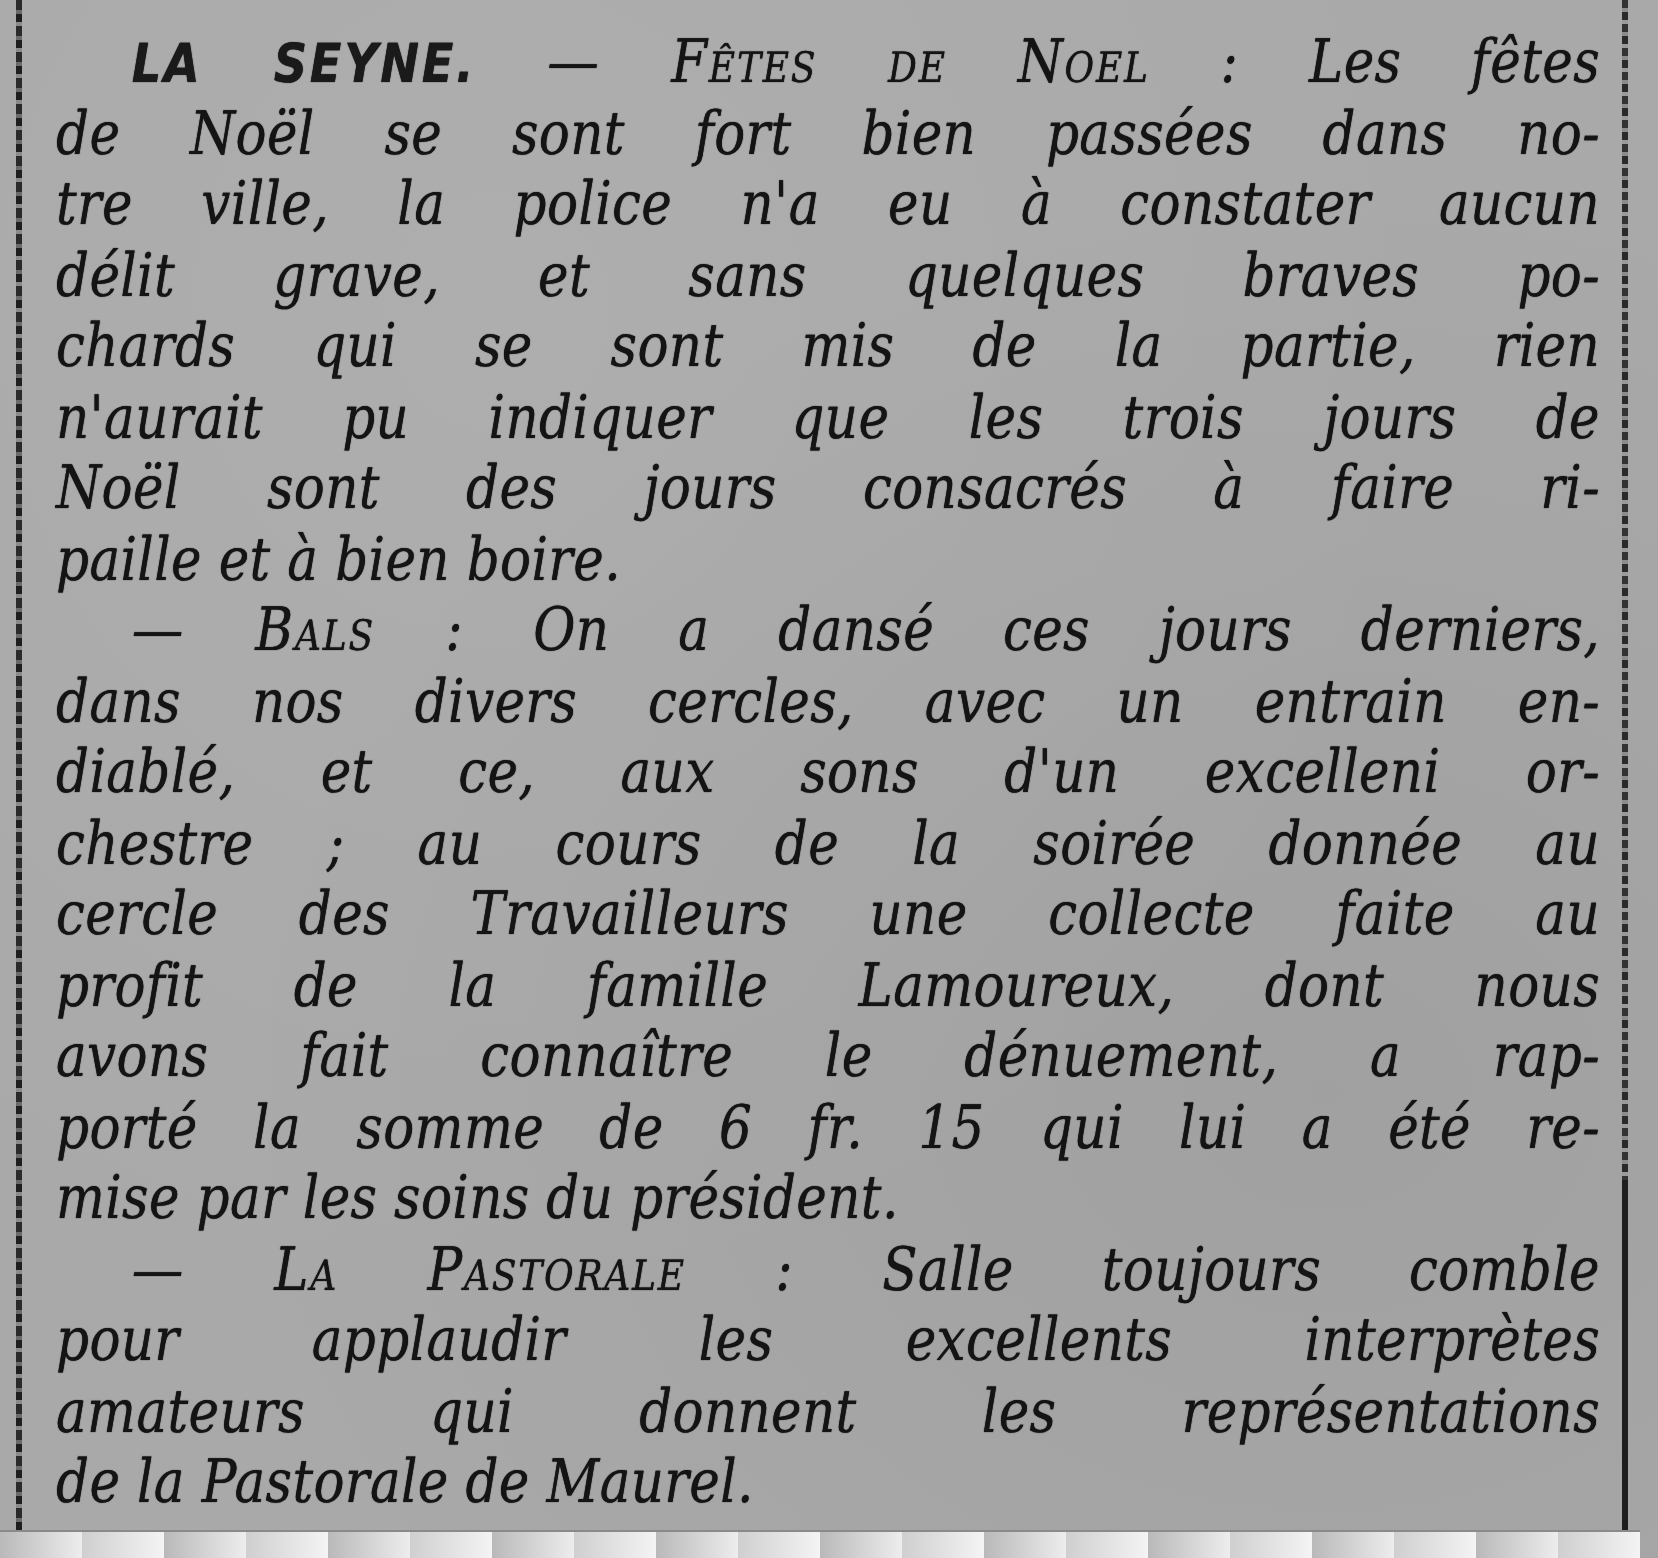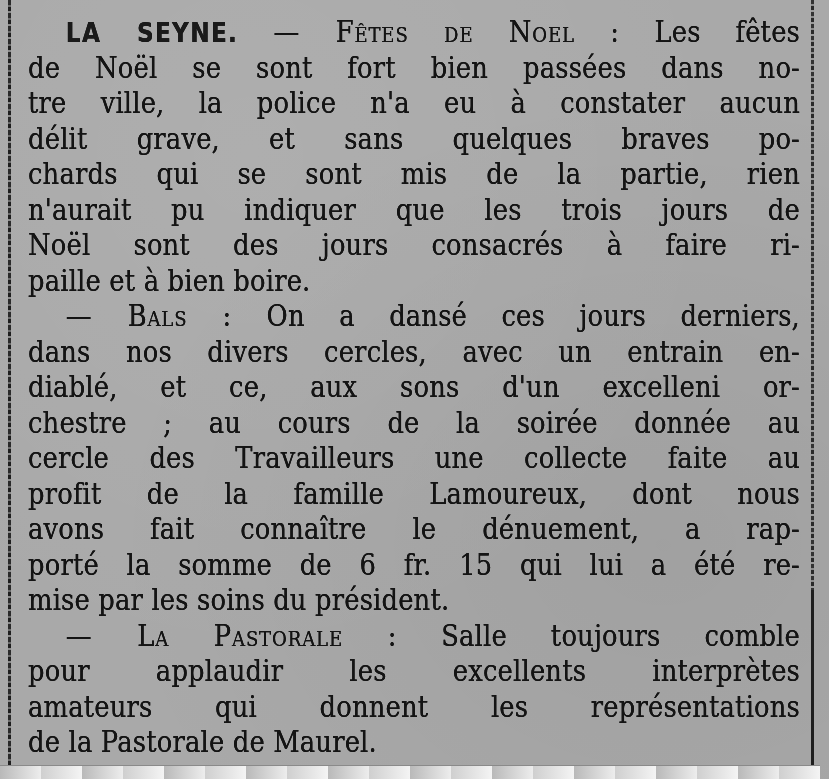--- a/index.html
+++ b/index.html
@@ -39,20 +39,21 @@
       position: absolute;
       left: 811px; top: 590px;
       width: 3px; height: 189px;
       background: #1e1e1e;
     }
     .column {
       position: absolute;
       left: 28px;
       top: 14px;
       width: 772px;
+      font-style: italic;
     }
     .line {
       height: 35.5px;
       line-height: 35.5px;
       font-size: 30px;
       color: #141414;
       white-space: nowrap;
       text-align: justify;
       text-align-last: justify;
       letter-spacing: 0.2px;

